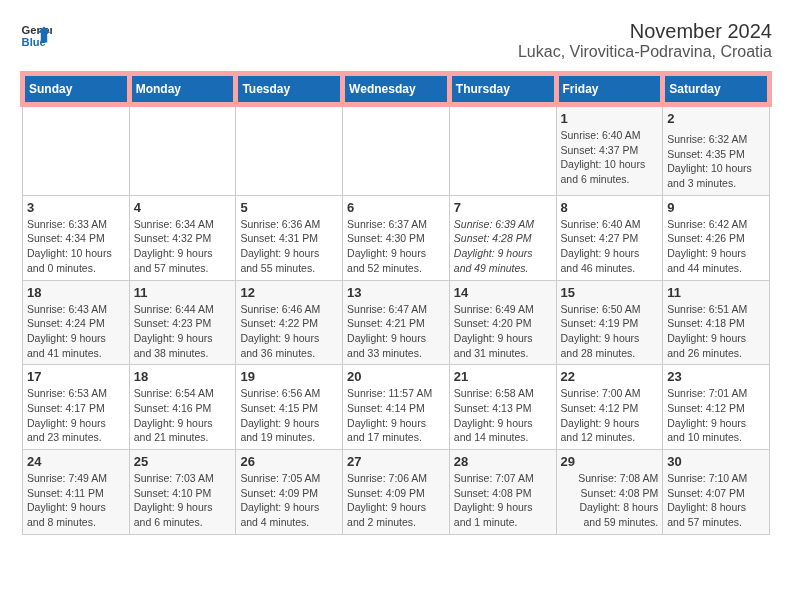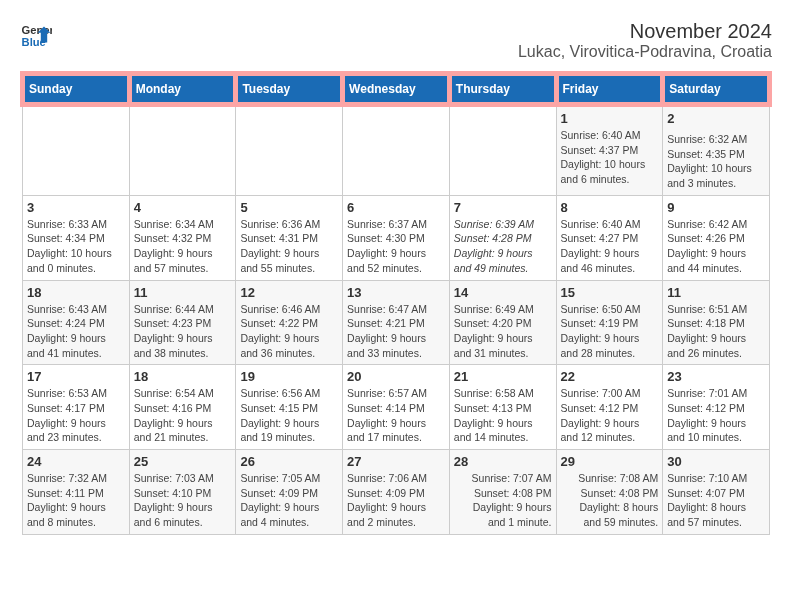--- a/index.html
+++ b/index.html
@@ -251,21 +251,21 @@
         </td>
         <td>
           <span class="day-num">19</span>
           <div class="day-info" style="white-space: pre-line;">Sunrise: 6:56 AM
 Sunset: 4:15 PM
 Daylight: 9 hours
 and 19 minutes.</div>
         </td>
         <td>
           <span class="day-num">20</span>
-          <div class="day-info" style="white-space: pre-line;">Sunrise: 6:57 AM
+          <div class="day-info" style="white-space: pre-line;">Sunrise: 11:57 AM
 Sunset: 4:14 PM
 Daylight: 9 hours
 and 17 minutes.</div>
         </td>
         <td>
           <span class="day-num">21</span>
           <div class="day-info" style="white-space: pre-line;">Sunrise: 6:58 AM
 Sunset: 4:13 PM
 Daylight: 9 hours
 and 14 minutes.</div>
@@ -281,21 +281,21 @@
           <span class="day-num">23</span>
           <div class="day-info" style="white-space: pre-line;">Sunrise: 7:01 AM
 Sunset: 4:12 PM
 Daylight: 9 hours
 and 10 minutes.</div>
         </td>
       </tr>
       <tr>
         <td>
           <span class="day-num">24</span>
-          <div class="day-info" style="white-space: pre-line;">Sunrise: 7:32 AM
+          <div class="day-info" style="white-space: pre-line;">Sunrise: 7:49 AM
 Sunset: 4:11 PM
 Daylight: 9 hours
 and 8 minutes.</div>
         </td>
         <td>
           <span class="day-num">25</span>
           <div class="day-info" style="white-space: pre-line;">Sunrise: 7:03 AM
 Sunset: 4:10 PM
 Daylight: 9 hours
 and 6 minutes.</div>
@@ -309,21 +309,21 @@
         </td>
         <td>
           <span class="day-num">27</span>
           <div class="day-info" style="white-space: pre-line;">Sunrise: 7:06 AM
 Sunset: 4:09 PM
 Daylight: 9 hours
 and 2 minutes.</div>
         </td>
         <td>
           <span class="day-num">28</span>
-          <div class="day-info" style="white-space: pre-line; text-align: right;">Sunrise: 7:07 AM
+          <div class="day-info" style="white-space: pre-line;">Sunrise: 7:07 AM
 Sunset: 4:08 PM
 Daylight: 9 hours
 and 1 minute.</div>
         </td>
         <td>
           <span class="day-num">29</span>
           <div class="day-info" style="white-space: pre-line; text-align: right;">Sunrise: 7:08 AM
 Sunset: 4:08 PM
 Daylight: 8 hours
 and 59 minutes.</div>

